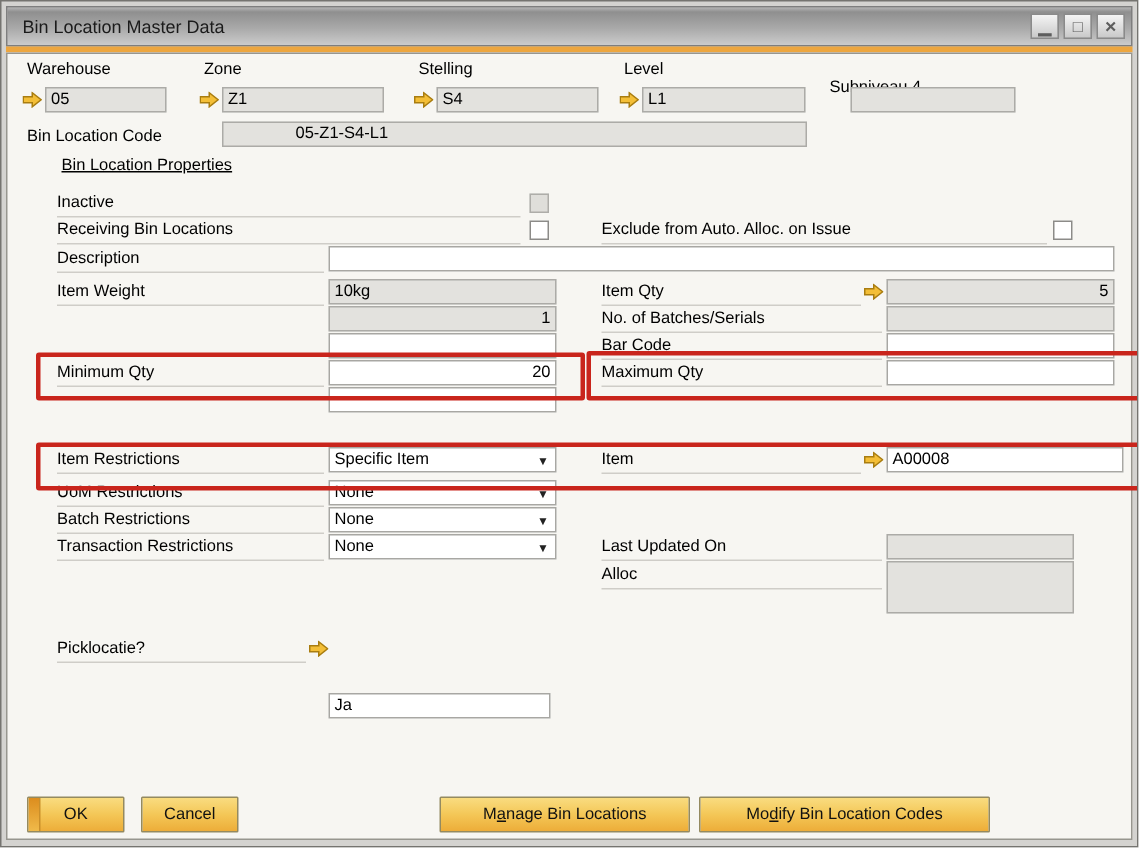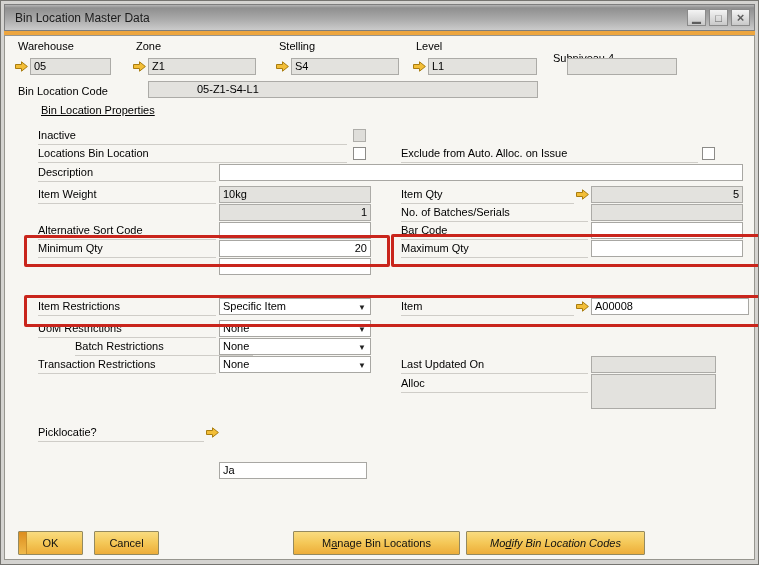--- a/index.html
+++ b/index.html
@@ -83,41 +83,40 @@
     <div class="fld ro" style="left:566px;top:57px;width:110px;"></div>
 
     <span class="hlbl" style="left:17px;top:83px;">Bin Location Code</span>
     <div class="fld ro" style="left:147px;top:80px;width:390px;padding-left:48px;">05-Z1-S4-L1</div>
 
     <span class="sect" style="left:17px;top:103px;">Bin Location Properties</span>
 
     <span class="lbl" style="left:37px;top:127px;width:309px;">Inactive</span>
     <span class="cb dis" style="left:352px;top:128px;"></span>
 
-    <span class="lbl" style="left:37px;top:145px;width:309px;">Locations Bin Location</span>
+    <span class="lbl" style="left:37px;top:145px;width:309px;">Receiving Bin Locations</span>
     <span class="cb" style="left:352px;top:146px;"></span>
     <span class="lbl" style="left:400px;top:145px;width:297px;">Exclude from Auto. Alloc. on Issue</span>
     <span class="cb" style="left:701px;top:146px;"></span>
 
     <span class="lbl" style="left:37px;top:164px;width:178px;">Description</span>
     <div class="fld" style="left:218px;top:163px;width:524px;"></div>
 
     <span class="lbl" style="left:37px;top:186px;width:178px;">Item Weight</span>
     <div class="fld ro" style="left:218px;top:185px;width:152px;">10kg</div>
     <span class="lbl" style="left:400px;top:186px;width:173px;">Item Qty</span>
     <svg class="arr" style="left:575px;top:188px;" viewBox="0 0 13 11">
         <path d="M0.5 3.5 H6.5 V0.8 L12.4 5.5 L6.5 10.2 V7.5 H0.5 Z" fill="#F3BE37" stroke="#A97D10"></path>
       </svg>
     <div class="fld ro num" style="left:590px;top:185px;width:152px;">5</div>
 
     <div class="fld ro num" style="left:218px;top:203px;width:152px;">1</div>
     <span class="lbl" style="left:400px;top:204px;width:187px;">No. of Batches/Serials</span>
     <div class="fld ro" style="left:590px;top:203px;width:152px;"></div>
 
-    <span class="lbl" style="left:37px;top:222px;width:178px;">Alternative Sort Code</span>
     <div class="fld" style="left:218px;top:221px;width:152px;"></div>
     <span class="lbl" style="left:400px;top:222px;width:187px;">Bar Code</span>
     <div class="fld" style="left:590px;top:221px;width:152px;"></div>
 
     <span class="lbl" style="left:37px;top:240px;width:178px;">Minimum Qty</span>
     <div class="fld num" style="left:218px;top:239px;width:152px;">20</div>
     <span class="lbl" style="left:400px;top:240px;width:187px;">Maximum Qty</span>
     <div class="fld" style="left:590px;top:239px;width:152px;"></div>
 
     <div class="fld" style="left:218px;top:257px;width:152px;"></div>
@@ -132,21 +131,21 @@
         <path d="M0.5 3.5 H6.5 V0.8 L12.4 5.5 L6.5 10.2 V7.5 H0.5 Z" fill="#F3BE37" stroke="#A97D10"></path>
       </svg>
     <div class="fld" style="left:590px;top:297px;width:158px;">A00008</div>
 
     <span class="lbl" style="left:37px;top:320px;width:178px;">UoM Restrictions</span>
     <div class="fld dd" style="left:218px;top:319px;width:152px;">
       <span>None</span>
       <span class="tri">▼</span>
     </div>
 
-    <span class="lbl" style="left:37px;top:338px;width:178px;margin-left:37px;">Batch Restrictions</span>
+    <span class="lbl" style="left:37px;top:338px;width:178px;">Batch Restrictions</span>
     <div class="fld dd" style="left:218px;top:337px;width:152px;">
       <span>None</span>
       <span class="tri">▼</span>
     </div>
 
     <span class="lbl" style="left:37px;top:356px;width:178px;">Transaction Restrictions</span>
     <div class="fld dd" style="left:218px;top:355px;width:152px;">
       <span>None</span>
       <span class="tri">▼</span>
     </div>
@@ -165,21 +164,21 @@
     <div class="btn" style="left:17px;top:530px;width:65px;">
       <span class="okstrip"></span>
       <span>OK</span>
     </div>
     <div class="btn" style="left:93px;top:530px;width:65px;">
       <span>Cancel</span>
     </div>
     <div class="btn" style="left:292px;top:530px;width:167px;">
       <span><span>M</span><span class="mn">a</span><span>nage Bin Locations</span></span>
     </div>
-    <div class="btn" style="left:465px;top:530px;width:179px;font-style:italic;">
+    <div class="btn" style="left:465px;top:530px;width:194px;">
       <span><span>Mo</span><span class="mn">d</span><span>ify Bin Location Codes</span></span>
     </div>
 
     <div class="redbox" style="left:23px;top:234px;width:360px;height:26px;"></div>
     <div class="redbox" style="left:390px;top:233px;width:364px;height:27px;"></div>
     <div class="redbox" style="left:23px;top:294px;width:732px;height:26px;"></div>
 
   </div>
 </div>
 

